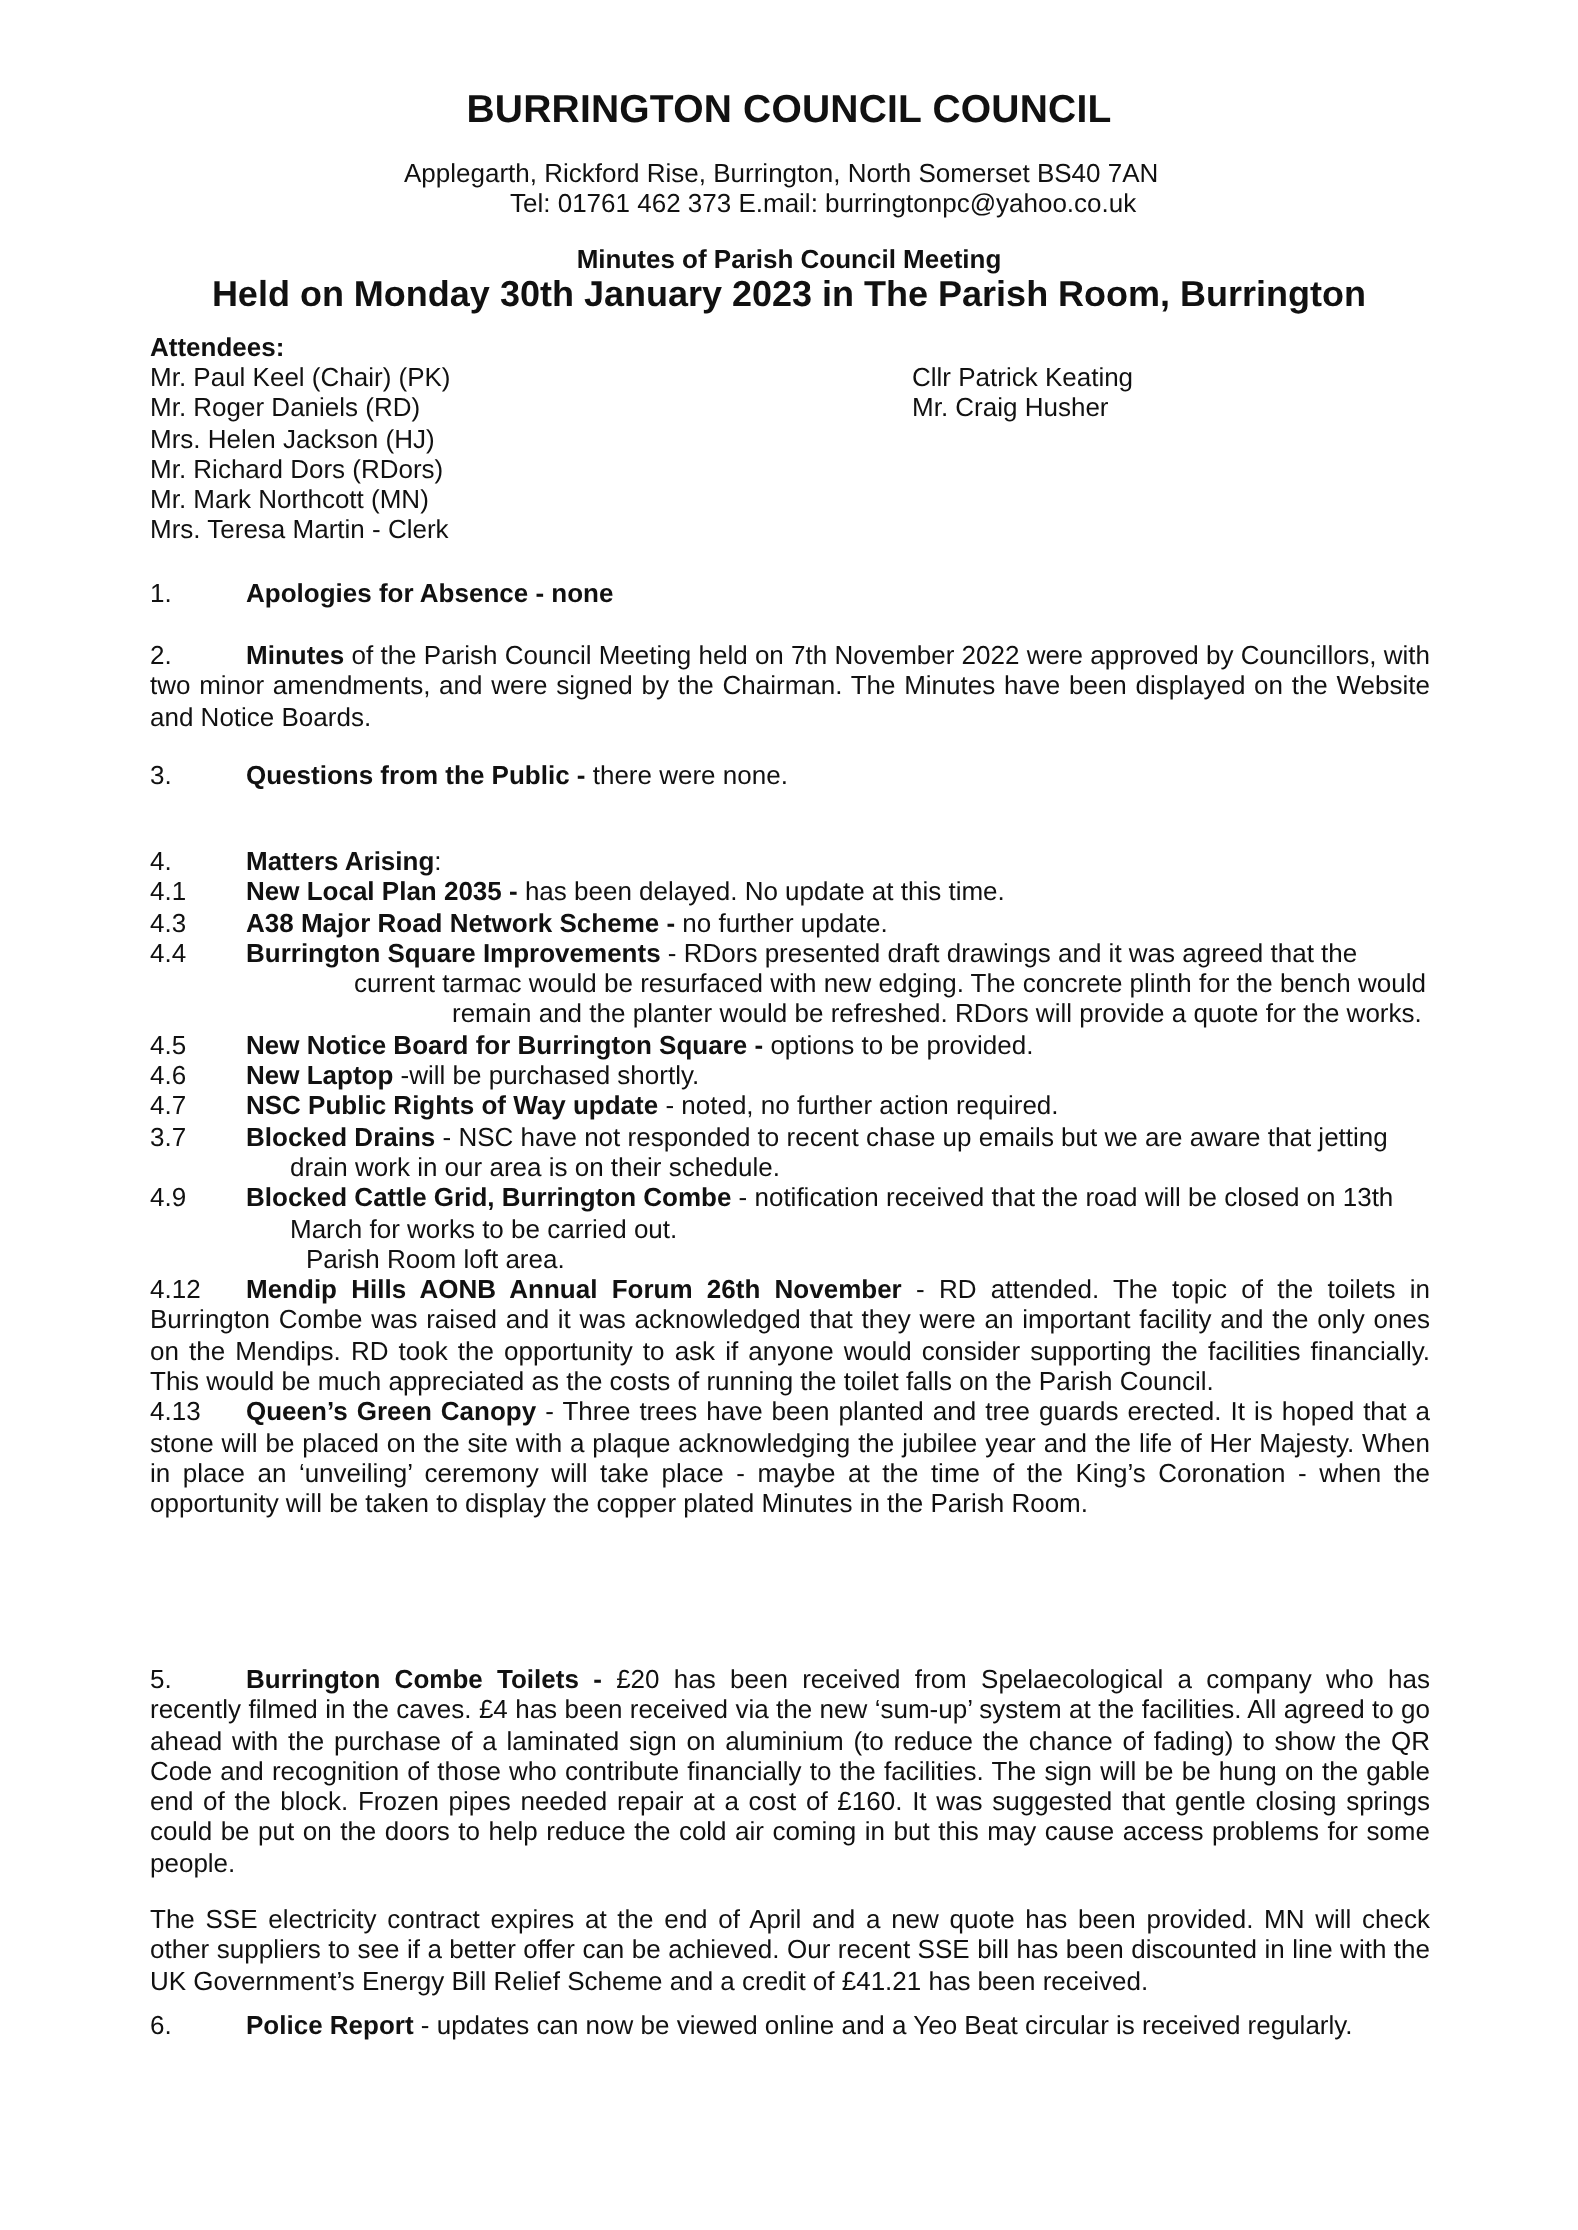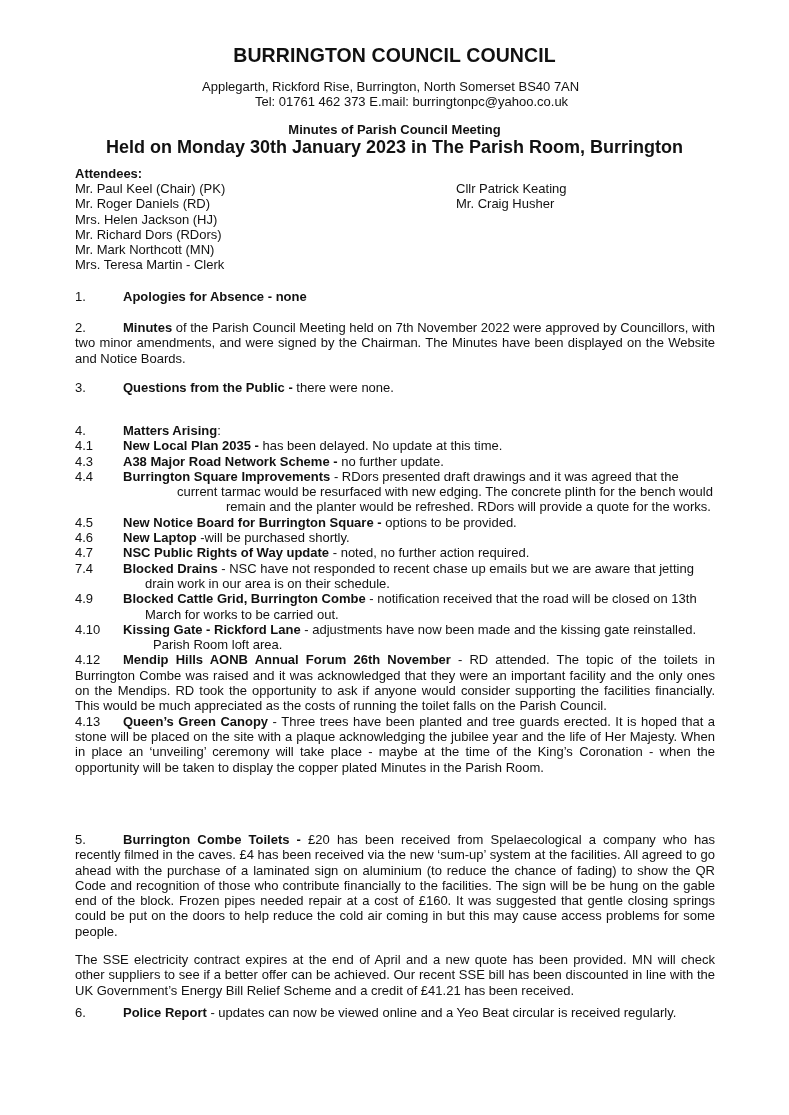--- a/index.html
+++ b/index.html
@@ -70,25 +70,24 @@
   <div class="body" style="top:410px;margin-top:13px;">
     <div class="row"><span class="num">4.</span><b>Matters Arising</b><span>:</span></div>
     <div class="row"><span class="num">4.1</span><b>New Local Plan 2035 -</b><span>  has been delayed.  No update at this time.</span></div>
     <div class="row"><span class="num">4.3</span><b>A38 Major Road Network Scheme -</b><span>  no further update.</span></div>
     <div class="row"><span class="num">4.4</span><b>Burrington Square Improvements</b><span> - RDors presented draft drawings and it was agreed that the</span></div>
     <div class="row ind2">current tarmac would be resurfaced with new edging.  The concrete plinth for the bench would</div>
     <div class="row ind3">remain and the planter would be refreshed. RDors will provide a quote for the works.</div>
     <div class="row"><span class="num">4.5</span><b>New Notice Board for Burrington Square -</b><span> options to be provided.</span></div>
     <div class="row"><span class="num">4.6</span><b>New Laptop</b><span> -will be purchased shortly.</span></div>
     <div class="row"><span class="num">4.7</span><b>NSC Public Rights of Way update</b><span> - noted, no further action required.</span></div>
-    <div class="row"><span class="num">7.4</span><b>Blocked Drains</b><span> - NSC have not responded to recent chase up emails but we are aware that jetting</span></div>
+    <div class="row"><span class="num">3.7</span><b>Blocked Drains</b><span> - NSC have not responded to recent chase up emails but we are aware that jetting</span></div>
     <div class="row" style="padding-left:70px;">drain work in our area is on their schedule.</div>
     <div class="row"><span class="num">4.9</span><b>Blocked Cattle Grid, Burrington Combe</b><span> - notification received that the road will be closed on 13th</span></div>
     <div class="row" style="padding-left:70px;">March for works to be carried out.</div>
-    <div class="row"><span class="num">4.10</span><b>Kissing Gate - Rickford Lane</b><span> - adjustments have now been made and the kissing gate reinstalled.</span></div>
     <div class="row" style="padding-left:78px;">Parish Room loft area.</div>
     <div class="just"><span class="num">4.12</span><b>Mendip Hills AONB Annual Forum 26th November</b><span> - RD attended.  The topic of the toilets in Burrington Combe was raised and it was acknowledged that they were an important facility and the only ones on the Mendips.  RD took the opportunity to ask if anyone would consider supporting the facilities financially. This would be much appreciated as the costs of running the toilet falls on the Parish Council.</span></div>
     <div class="just"><span class="num">4.13</span><b>Queen’s Green Canopy</b><span>  - Three trees have been planted and tree guards erected.  It is hoped that a stone will be placed on the site with a plaque acknowledging the jubilee year and the life of Her Majesty. When in place an ‘unveiling’ ceremony will take place - maybe at the time of the King’s Coronation - when the opportunity will be taken to display the copper plated Minutes in the Parish Room.</span></div>
   </div>
 
   <div class="body just" style="top:832px;">
     <span class="num">5.</span><b>Burrington Combe Toilets -</b><span> £20 has been received from Spelaecological a company who has recently filmed in the caves.  £4 has been received via the new ‘sum-up’ system at the facilities.  All agreed to go ahead with the purchase of a laminated sign on aluminium (to reduce the chance of fading) to show the QR Code and recognition of those who contribute financially to the facilities.  The sign will be be hung on the gable end of the block. Frozen pipes needed repair at a cost of £160.  It was suggested that gentle closing springs could be put on the doors to help reduce the cold air coming in but this may cause access problems for some people.</span>
   </div>
 
   <div class="body just" style="top:952px;">The SSE electricity contract expires at the end of April and a new quote has been provided.  MN will check other suppliers to see if a better offer can be achieved.  Our recent SSE bill has been discounted in line with the UK Government’s Energy Bill Relief Scheme and a credit of £41.21 has been received.</div>

